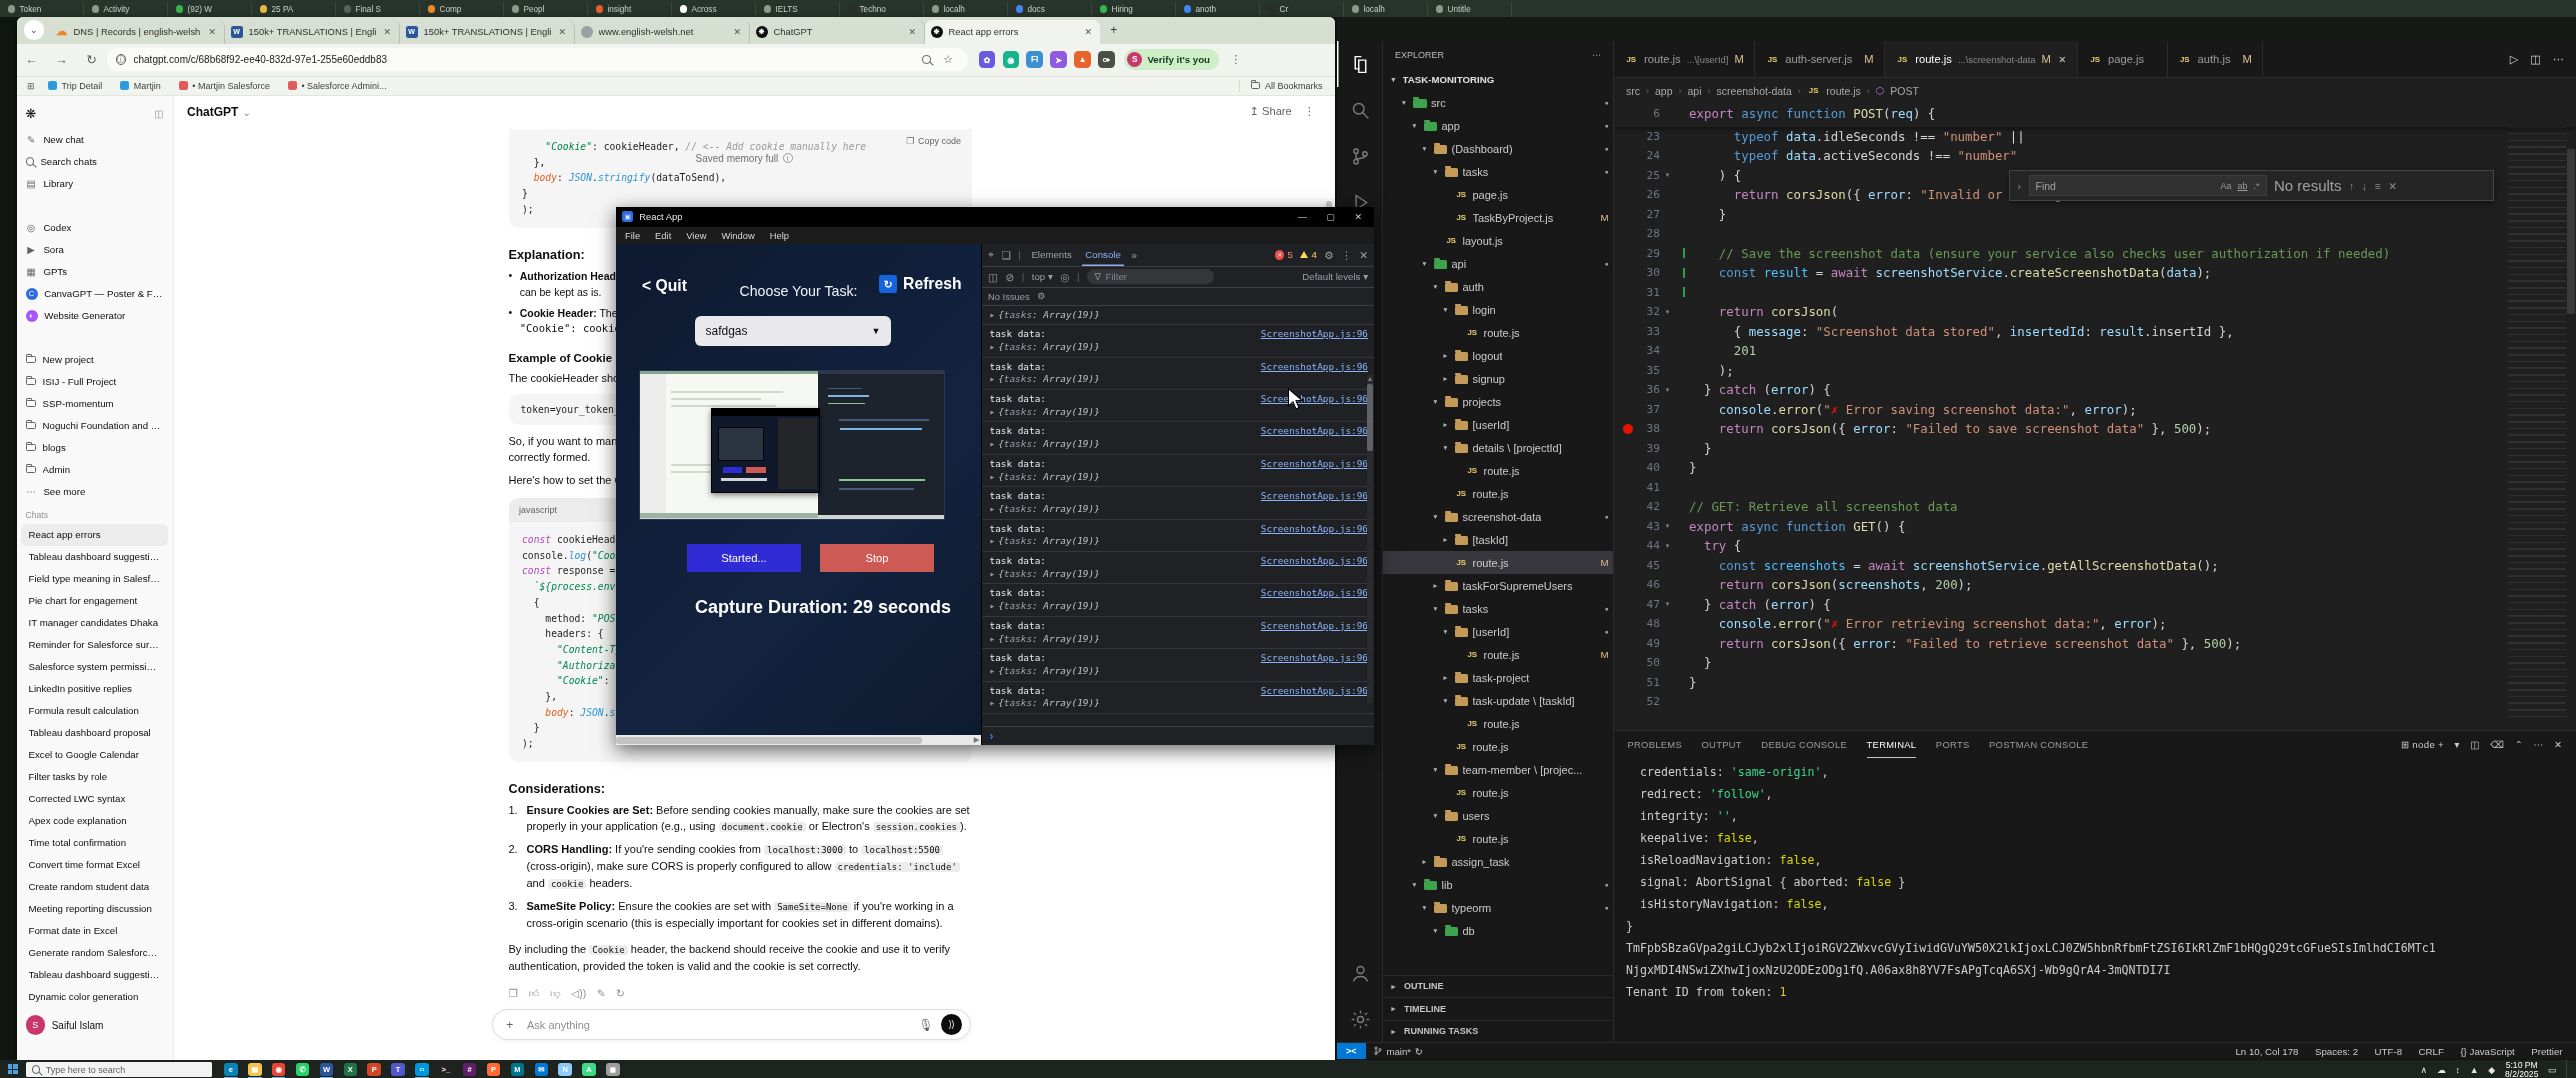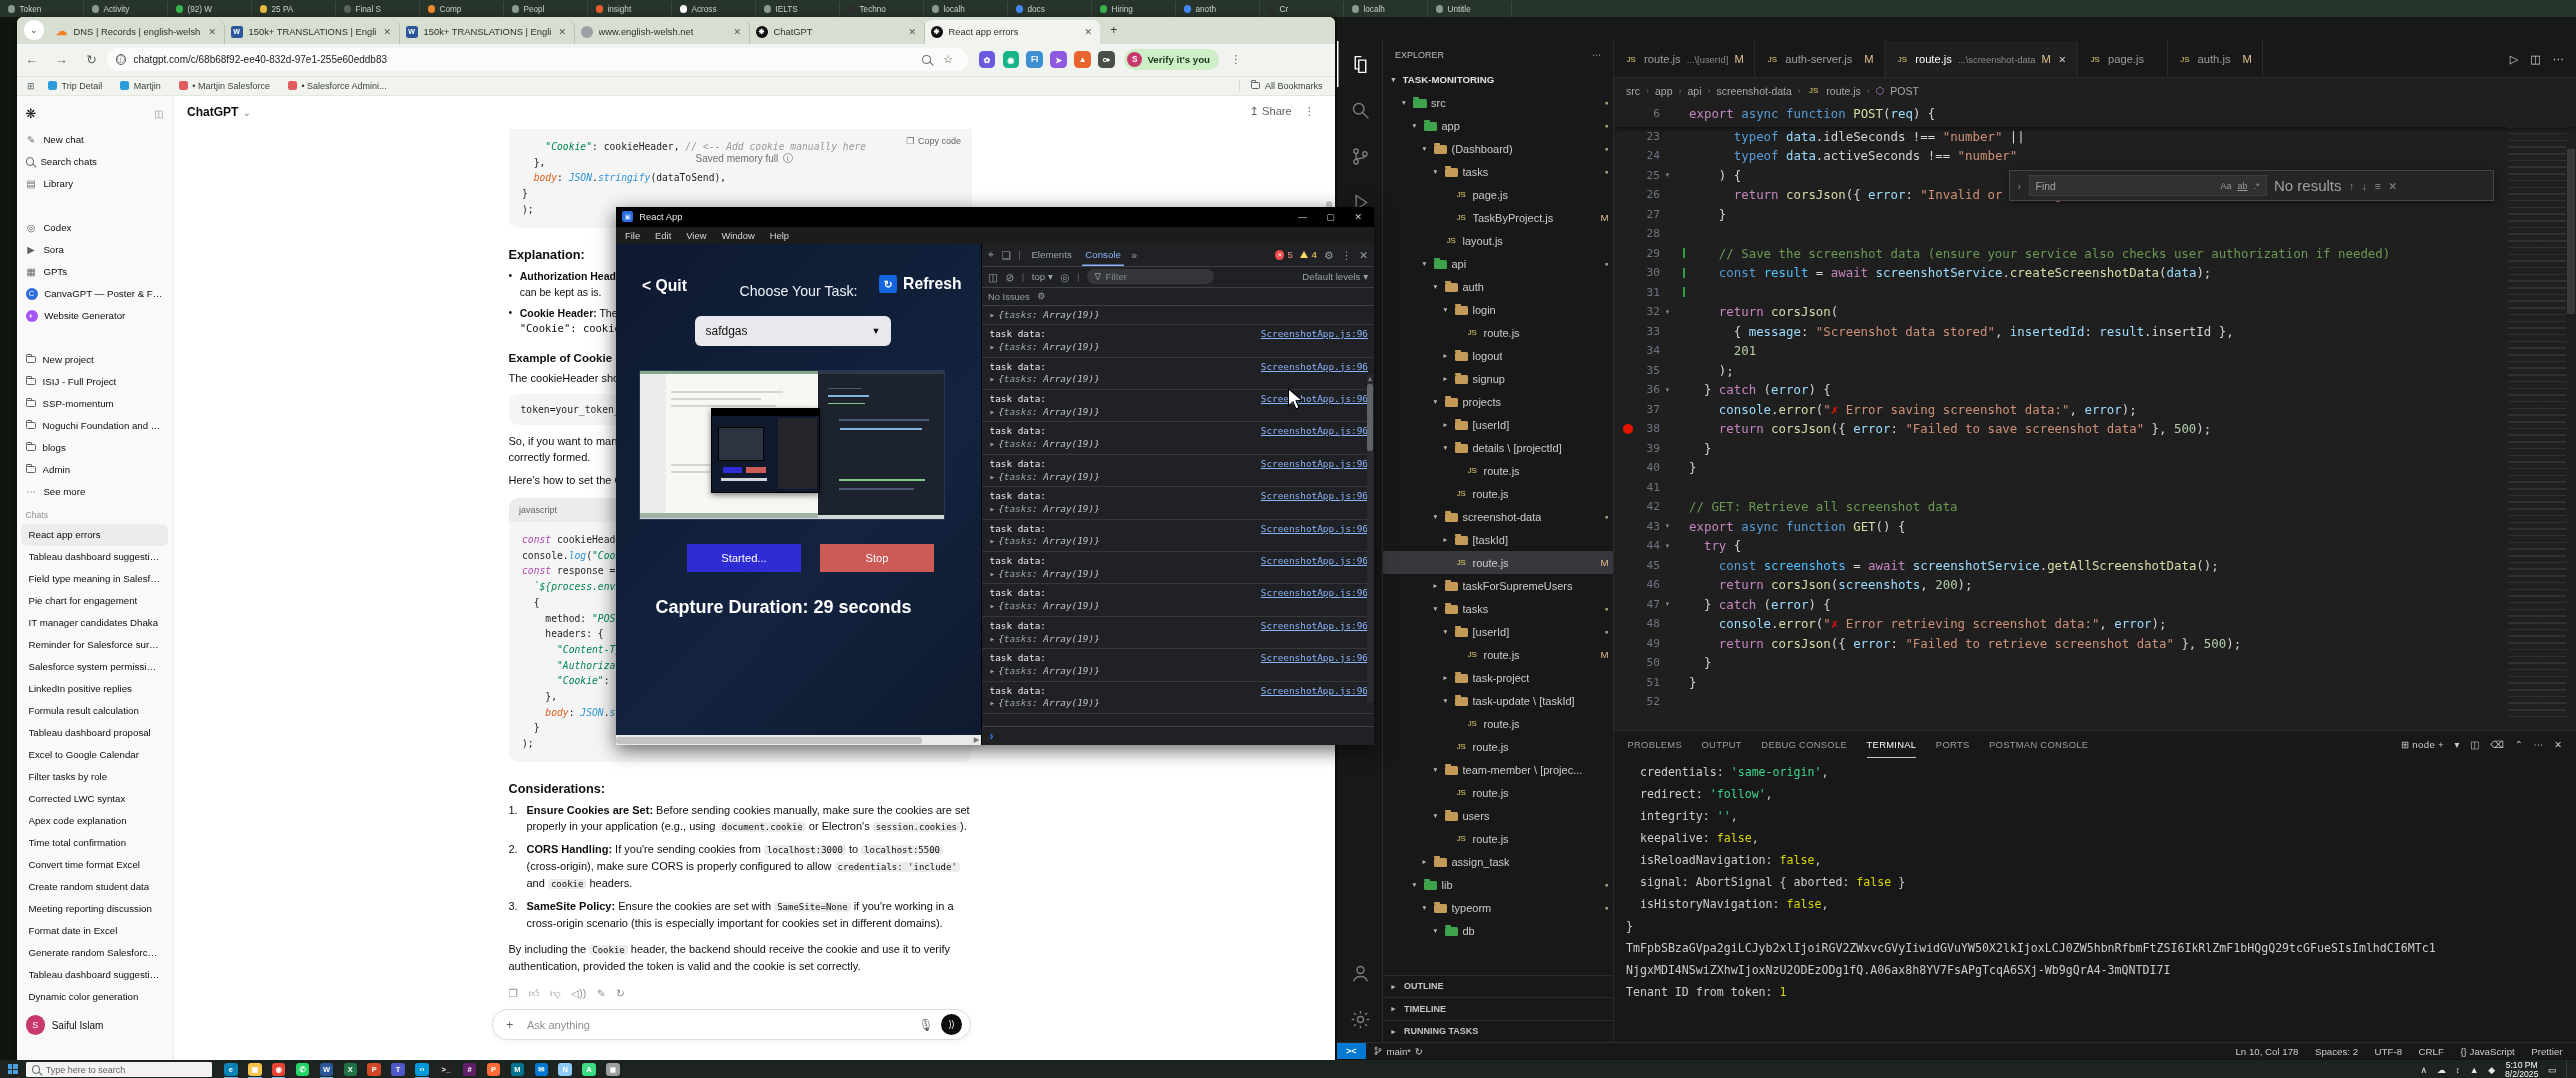--- a/index.html
+++ b/index.html
@@ -98,21 +98,21 @@
   .pv-cl{position:absolute;height:1.9px;background:#4a5a74}
   .pv-win{position:absolute;left:71px;top:37px;width:109px;height:85px;background:#10192b;border:0.7px solid #000;box-shadow:0 1.5px 6px rgba(0,0,0,.5)}
   .pv-wt{height:6.7px;background:#000}
   .pv-dev{position:absolute;right:2.2px;top:9px;width:39px;height:71px;background:#24262a}
   .pv-shot{position:absolute;left:6px;top:18px;width:46px;height:34px;background:#2c3442;border:0.7px solid #000}
   .pv-b1{position:absolute;left:10.5px;top:58px;width:19.5px;height:6px;background:#2f2bd5}
   .pv-b2{position:absolute;left:34px;top:58px;width:19.5px;height:6px;background:#cd5a55}
   .pv-cap{position:absolute;left:9px;top:69px;width:46px;height:3px;background:#cfd3da}
   #rstart{position:absolute;left:71px;top:300px;width:114px;height:28px;background:#2f2bd5;color:#fff;font-size:11.2px;display:flex;align-items:center;justify-content:center;border:none}
   #rstop{position:absolute;left:204px;top:300px;width:114px;height:28px;background:#cd5a55;color:#fff;font-size:11.2px;display:flex;align-items:center;justify-content:center;border:none}
-  #rcaption{position:absolute;left:0;right:30px;top:353px;text-align:center;color:#fff;font-weight:bold;font-size:18px}
+  #rcaption{position:absolute;left:0;right:30px;top:353px;text-align:right;color:#fff;font-weight:bold;font-size:18px}
   #rhscroll{position:absolute;left:0;bottom:0;width:100%;height:9.7px;background:#e9e9e9}
   #rhscroll .thumb{position:absolute;left:0;top:1.5px;width:306px;height:6.7px;background:#c2c2c2;border-radius:3px}
   #rhscroll .arr{position:absolute;right:1.5px;top:0;color:#777;font-size:7.5px}
   
   #devtools{width:393px;background:#202124;border-left:0.7px solid #000;display:flex;flex-direction:column;position:relative;color:#9aa0a6}
   .dtrow{height:22.5px;display:flex;align-items:center;gap:7.5px;padding:0 6px;border-bottom:0.7px solid #3c4043;flex:0 0 auto;font-size:9.7px}
   .dtico{font-size:10.5px;color:#9aa0a6}
   .dttab{padding:0 3px;height:100%;display:flex;align-items:center}
   .dttab.on{color:#8ab4f8;box-shadow:inset 0 -1.5px 0 #8ab4f8}
   .errb{display:flex;align-items:center;gap:3px;color:#f28b82;margin-left:auto}
@@ -140,21 +140,21 @@
   #actbot{position:absolute;left:0;bottom:0;width:46px}
   #sidebar{position:absolute;left:46px;top:0;width:231px;height:1001px;background: #181818;border-right:0.7px solid #2b2b2b;overflow:hidden}
   #sbhead{height:27px;display:flex;align-items:center;justify-content:space-between;padding:0 12px;font-size:9px;color:#bbbbbb}
   .trow{height:23px;display:flex;align-items:center;gap:4.5px;font-size:11px;color:#cccccc;white-space:nowrap;overflow:hidden;padding-right:4.5px}
   .trow.root{font-weight:bold;font-size:9.7px;color:#e0e0e0}
   .trow.sel{background:#37373d}
   .chev{width:9px;color:#b5b5b5;font-size:7.5px;flex:0 0 auto;text-align:center}
   .fico{width:13.5px;height:9px;border-radius:1.5px;position:relative;flex:0 0 auto;margin-top:1.5px}
   .fico::before{content:'';position:absolute;top:-2.2px;left:0;width:6px;height:2.2px;border-radius:0.7px 0.7px 0 0;background:inherit}
   .fico.green{background:#3fa34d}.fico.tan{background:#c49a58}
-  .jsico{color:#e8d06c;font-size:7.9px;font-weight:normal;flex:0 0 auto;width:13.5px;text-align:center}
+  .jsico{color:#e8d06c;font-size:7.9px;font-weight:bold;flex:0 0 auto;width:13.5px;text-align:center}
   .tname{overflow:hidden;text-overflow:ellipsis}
   .tbadge{margin-left:auto;flex:0 0 auto;font-size:9.7px}
   .tbadge.m{color:#e2c08d}
   .tbadge.dot{color:#a79c85;font-size:6.7px}
   #sbsections{position:absolute;left:0;bottom:0;width:100%}
   .sbsec{height:22.5px;border-top:0.7px solid #2b2b2b;display:flex;align-items:center;gap:6px;padding:0 6px;font-size:9px;font-weight:bold;color:#c5c5c5}
   
   #editor{position:absolute;left:277px;top:0;right:0;height:689px;background:#1f1f1f}
   #etabs{height:37px;background:#181818;display:flex;border-bottom:0.7px solid #2b2b2b}
   .etab{display:flex;align-items:center;gap:6px;padding:0 10.5px;font-size:11.2px;color:#9d9d9d;border-right:0.7px solid #2b2b2b;white-space:nowrap}

